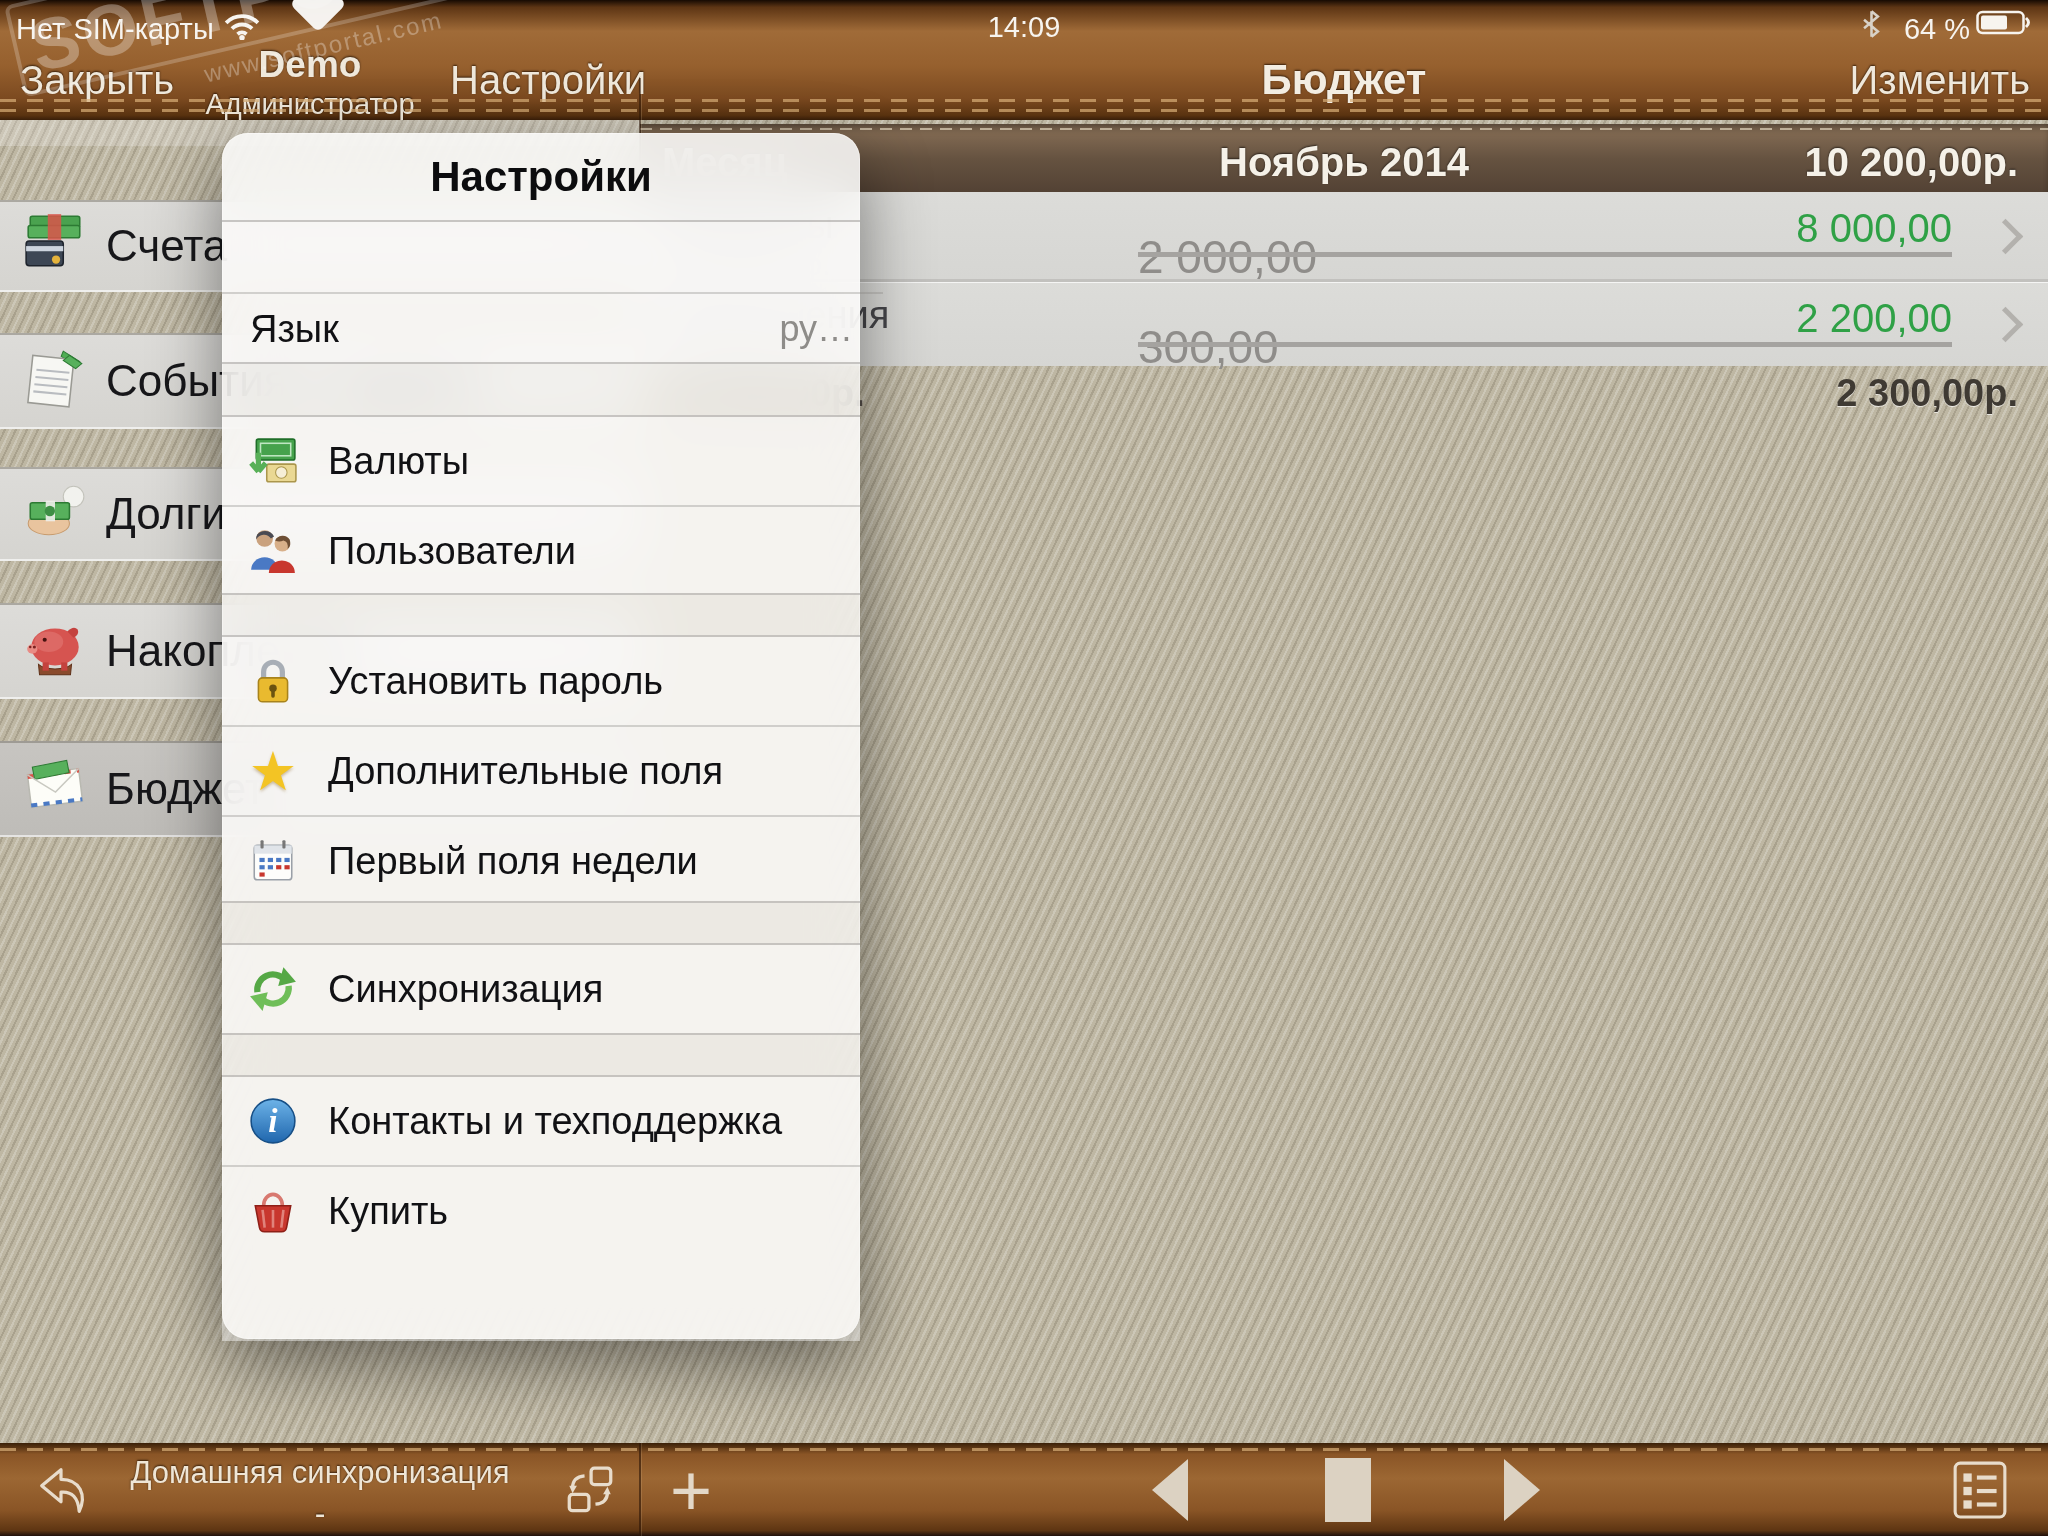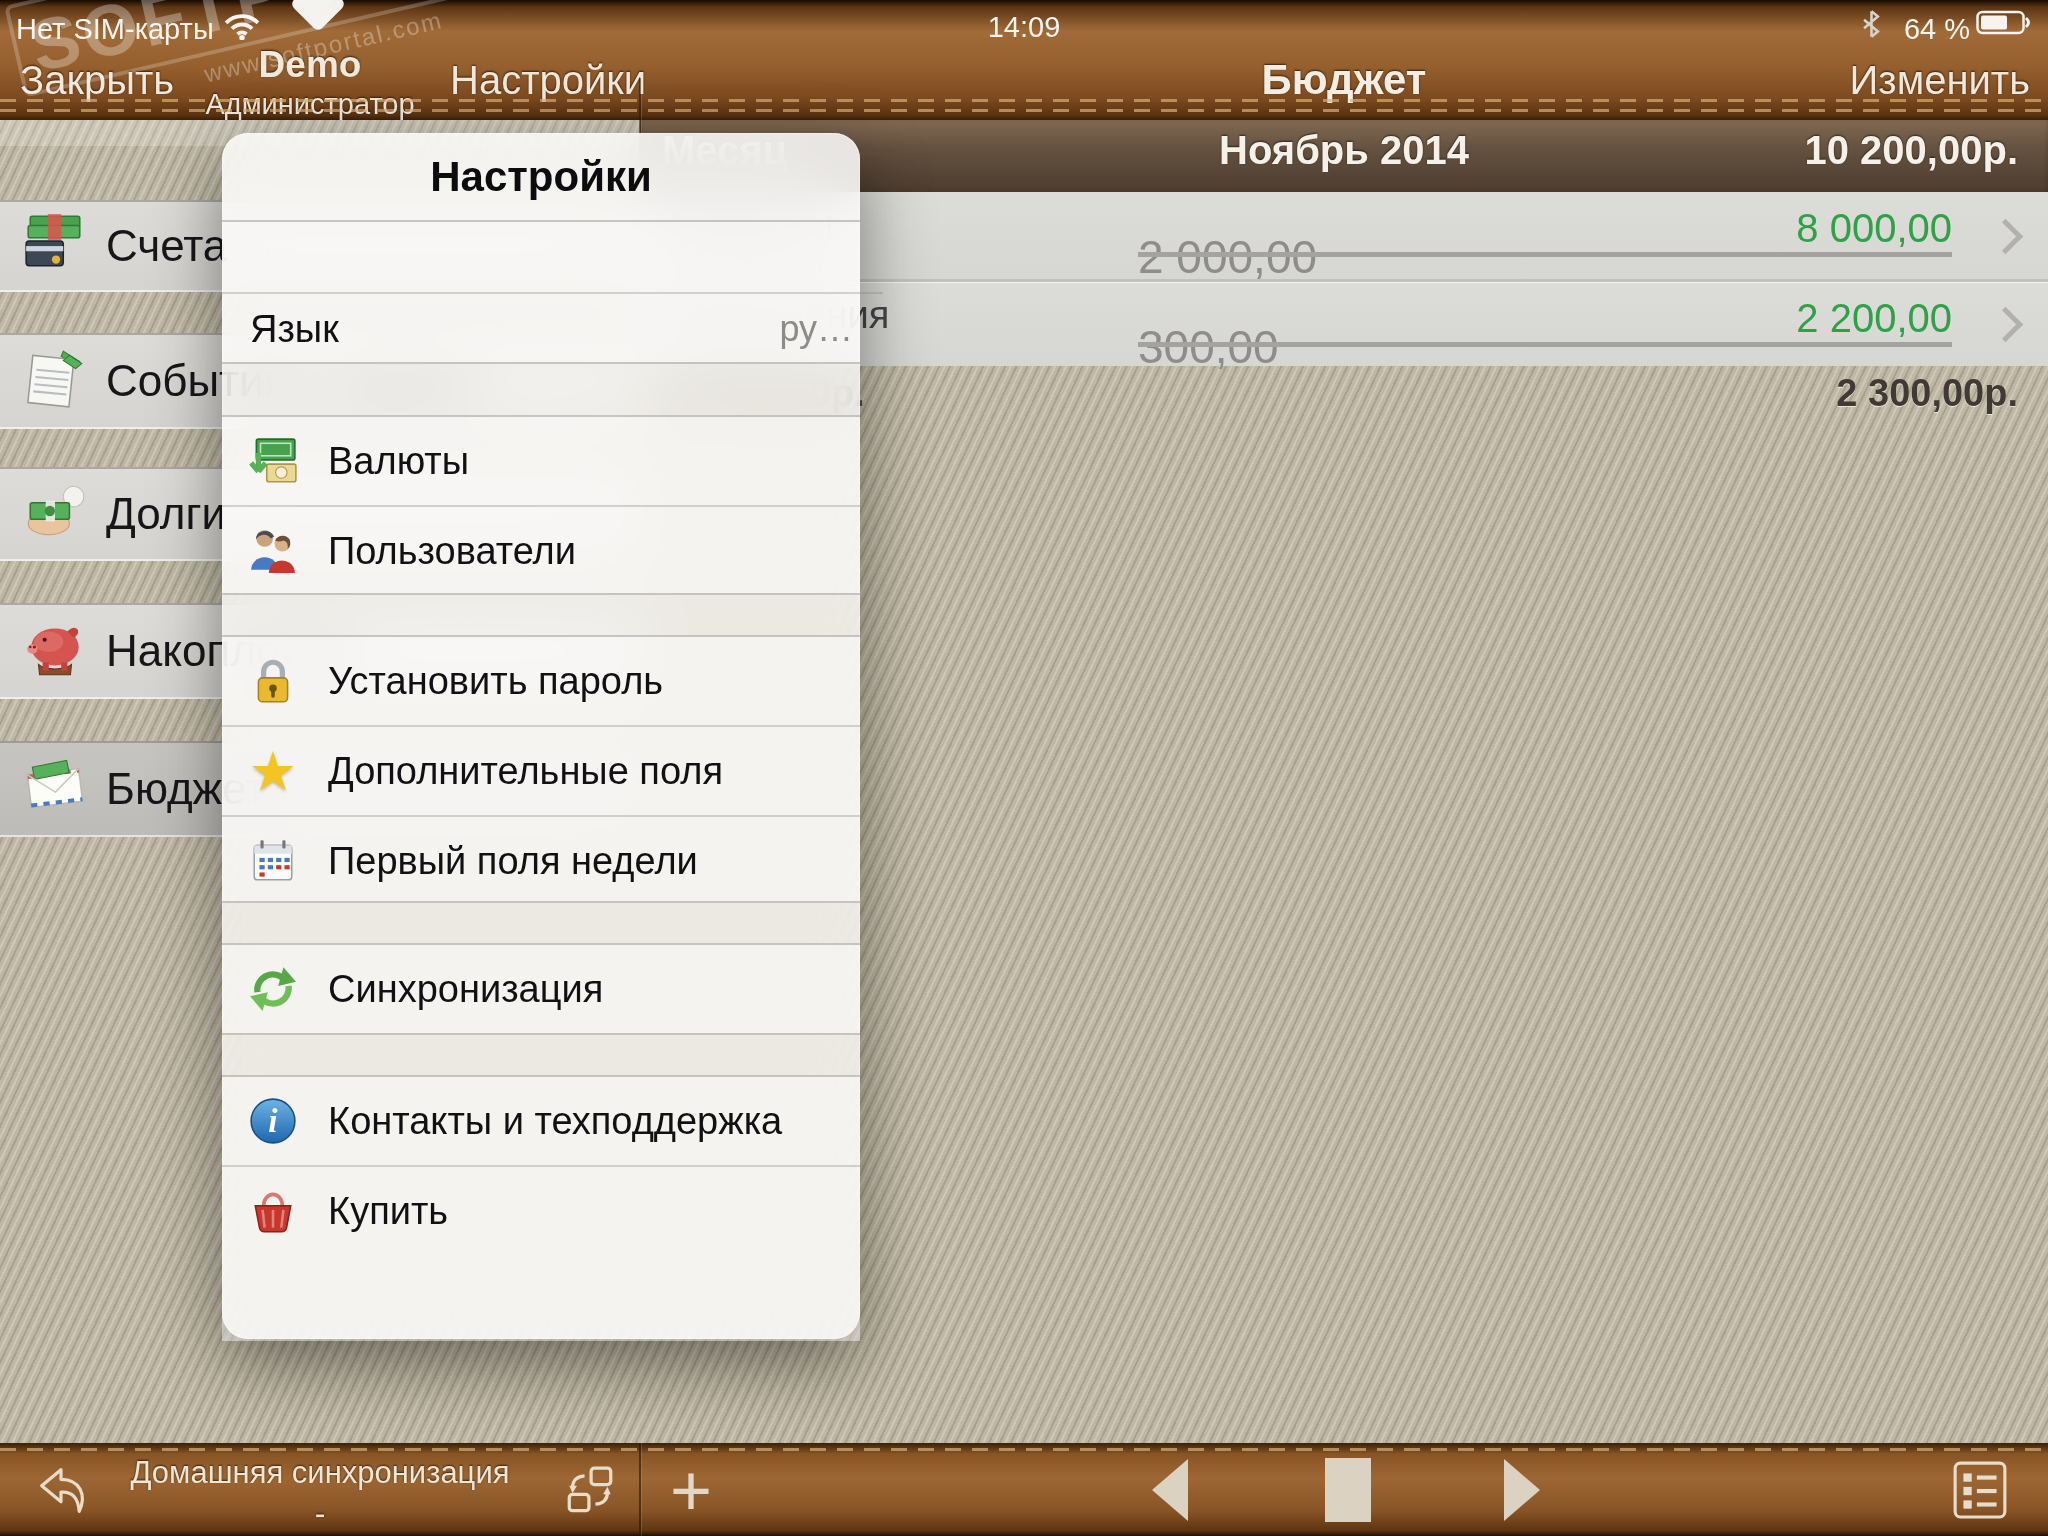--- a/index.html
+++ b/index.html
@@ -38,21 +38,21 @@
   
   .siderow{position:absolute;left:0;width:640px;background:linear-gradient(#dddcd9,#d5d4d0);
     border-top:2px solid rgba(120,115,105,.45);border-bottom:2px solid rgba(255,255,255,.55);z-index:1;}
   .siderow.sel{background:linear-gradient(#c7c5c1,#bebcb8);}
   .siderow .icon{position:absolute;left:22px;top:50%;transform:translateY(-50%);width:66px;height:66px;}
   .siderow .lbl{position:absolute;left:106px;top:50%;transform:translateY(-50%);font-size:44px;color:#17171a;}
   .chev{width:18px;height:18px;border-right:4px solid #a9a7a3;border-bottom:4px solid #a9a7a3;transform:rotate(-45deg);}
   .siderow .chev{position:absolute;right:38px;top:50%;margin-top:-11px;}
   .texband{position:absolute;left:0;top:120px;width:640px;height:26px;background:rgba(255,255,255,.22);z-index:1;}
   
-  .monthbar{position:absolute;left:640px;top:112px;width:1408px;height:88px;z-index:1;
+  .monthbar{position:absolute;left:640px;top:124px;width:1408px;height:88px;z-index:1;
     background:linear-gradient(#8a7158,#655240 40%,#544335 75%,#483a2c 100%);
     box-shadow:inset 0 8px 10px -6px rgba(0,0,0,.55), inset 0 -8px 10px -6px rgba(0,0,0,.5);}
   .monthbar .stitchline{position:absolute;left:0;right:0;height:2px;opacity:.65;
     background:repeating-linear-gradient(90deg,#e8dcc4 0 12px,rgba(0,0,0,0) 12px 20px);}
   .monthbar .st-t{top:4px;} .monthbar .st-b{bottom:5px;}
   .monthbar .mh{position:absolute;left:22px;top:16px;font-size:40px;font-weight:bold;color:#f5f1e8;text-shadow:0 -1px 2px rgba(0,0,0,.6);}
   .monthbar .mper{position:absolute;left:0;width:100%;text-align:center;top:16px;font-size:40px;font-weight:bold;color:#f5f1e8;text-shadow:0 -1px 2px rgba(0,0,0,.6);}
   .monthbar .mtot{position:absolute;right:30px;top:16px;font-size:40px;font-weight:bold;color:#f5f1e8;text-shadow:0 -1px 2px rgba(0,0,0,.6);}
   .brow{position:absolute;left:640px;width:1408px;background:linear-gradient(#dcdcd9,#d6d6d3);z-index:1;}
   .brow.r2{border-top:3px solid #c2c1be;box-shadow:inset 0 1px 0 rgba(255,255,255,.7);}

